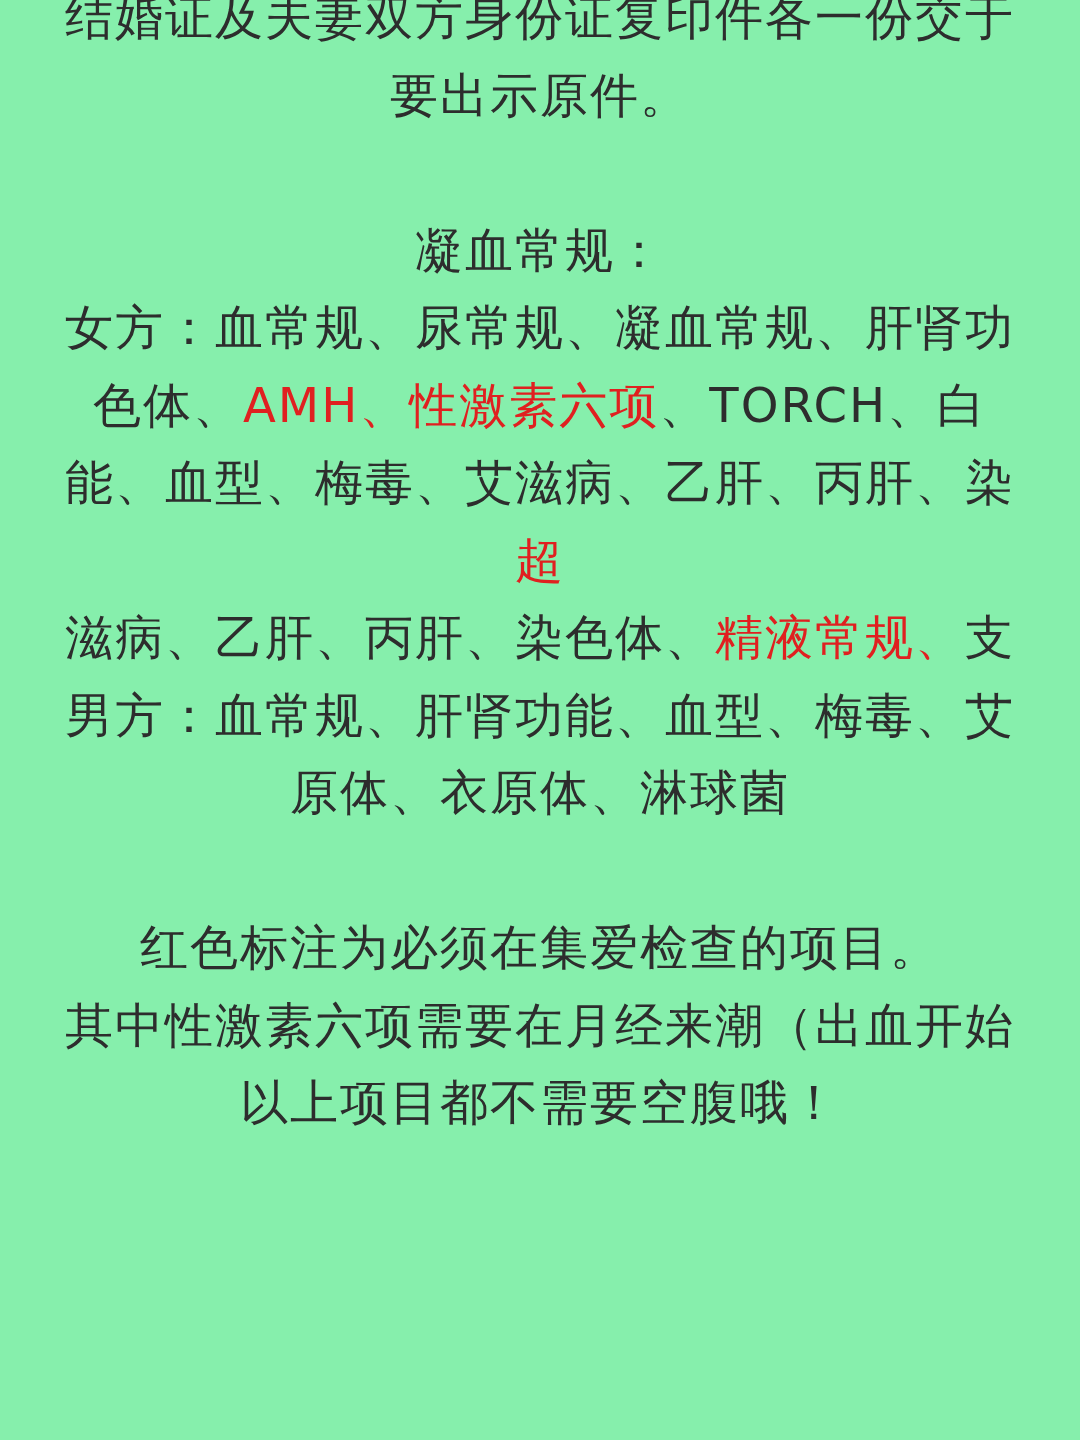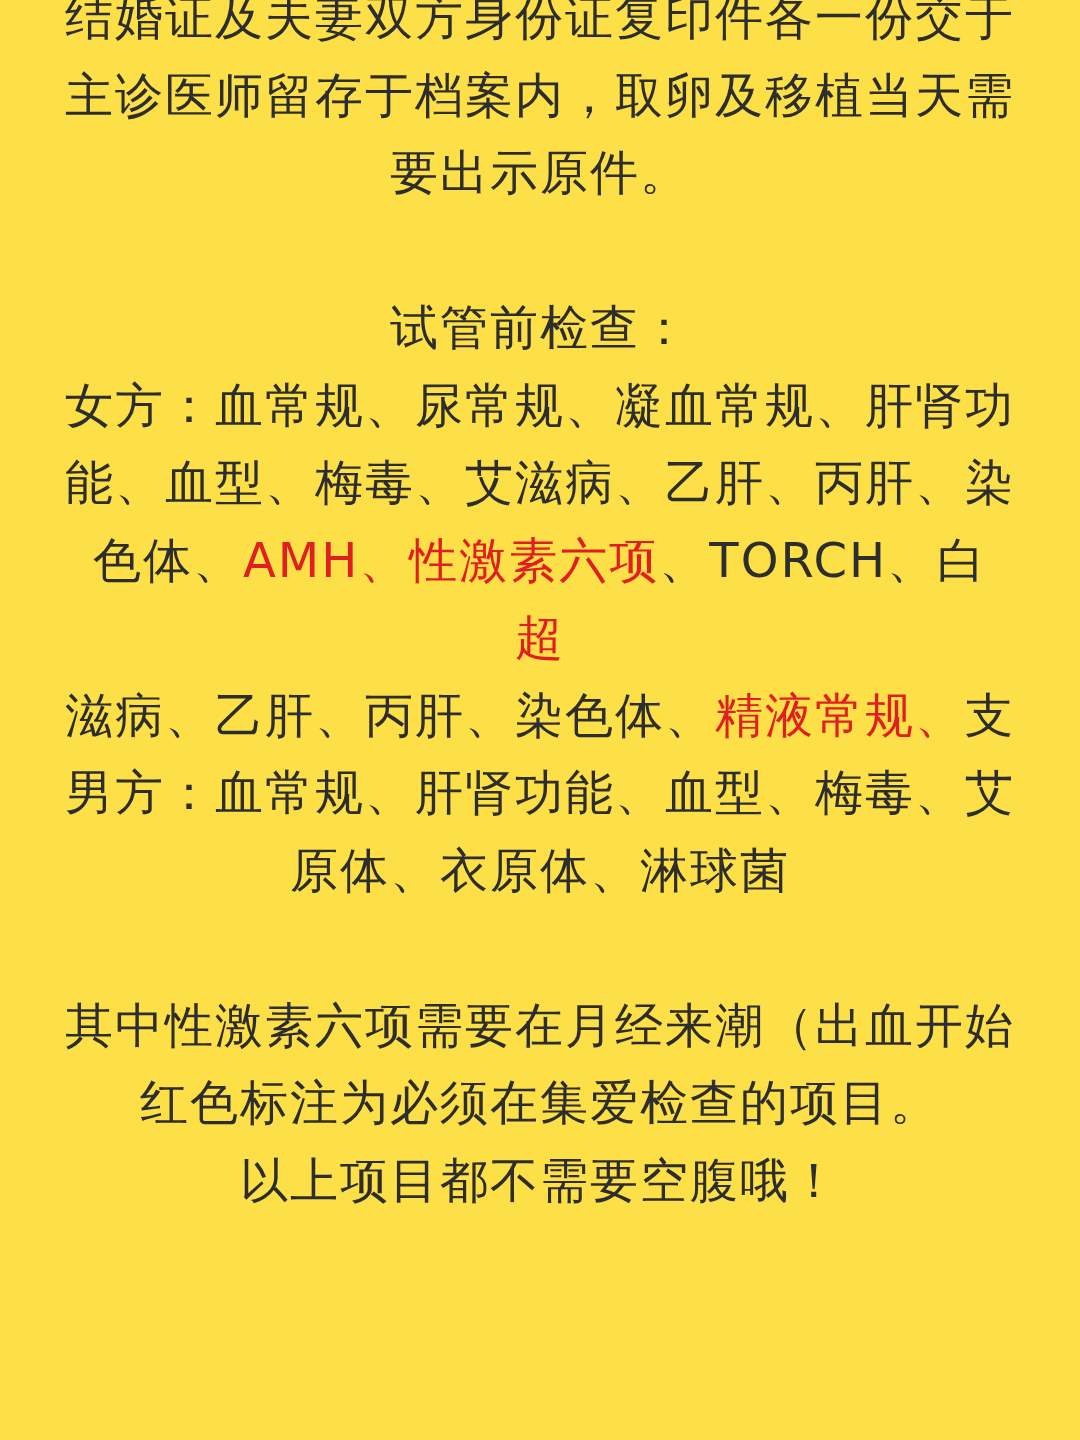--- a/index.html
+++ b/index.html
@@ -11,21 +11,21 @@
     height: 1440px;
     overflow: hidden;
     background: #ffffff;
   }
   .page {
     box-sizing: border-box;
     width: 1080px;
     height: 1440px;
     padding: 0 38px;
     overflow: hidden;
-    background: #fde047;
+    background: #86efac;
   }
   .textblock {
     margin-top: -21px;
     text-align: center;
     font-family: "DejaVu Sans", "Liberation Sans", sans-serif;
     font-weight: 400;
     font-size: 48px;
     line-height: 77.5px;
     letter-spacing: 2px;
     color: #2d2d2d;
@@ -37,29 +37,28 @@
   .red {
     color: #e02020;
   }
 </style>
 </head>
 <body>
 
 <div class="page">
   <div class="textblock" id="textblock">
       <div class="line"><span>结婚证及夫妻双方身份证复印件各一份交于</span></div>
-      <div class="line"><span>主诊医师留存于档案内，取卵及移植当天需</span></div>
       <div class="line"><span>要出示原件。</span></div>
       <div class="line">&nbsp;</div>
-      <div class="line"><span>试管前检查：</span></div>
+      <div class="line"><span>凝血常规：</span></div>
       <div class="line"><span>女方：血常规、尿常规、凝血常规、肝肾功</span></div>
+      <div class="line"><span>色体、</span><span class="red">AMH、性激素六项</span><span>、TORCH、白</span></div>
       <div class="line"><span>能、血型、梅毒、艾滋病、乙肝、丙肝、染</span></div>
-      <div class="line"><span>色体、</span><span class="red">AMH、性激素六项</span><span>、TORCH、白</span></div>
       <div class="line"><span class="red">超</span></div>
       <div class="line"><span>滋病、乙肝、丙肝、染色体、</span><span class="red">精液常规、</span><span>支</span></div>
       <div class="line"><span>男方：血常规、肝肾功能、血型、梅毒、艾</span></div>
       <div class="line"><span>原体、衣原体、淋球菌</span></div>
       <div class="line">&nbsp;</div>
+      <div class="line"><span>红色标注为必须在集爱检查的项目。</span></div>
       <div class="line"><span>其中性激素六项需要在月经来潮（出血开始</span></div>
-      <div class="line"><span>红色标注为必须在集爱检查的项目。</span></div>
       <div class="line"><span>以上项目都不需要空腹哦！</span></div>
     </div>
 </div>
 
 </body></html>

